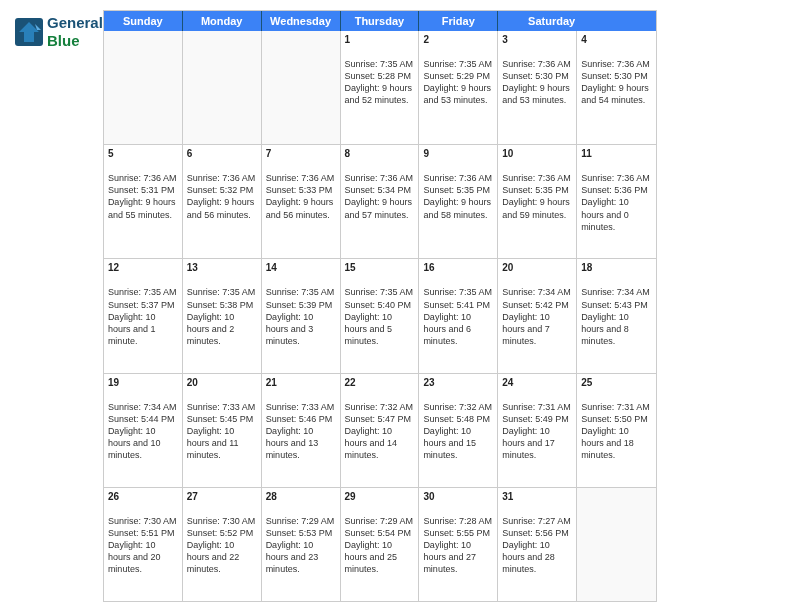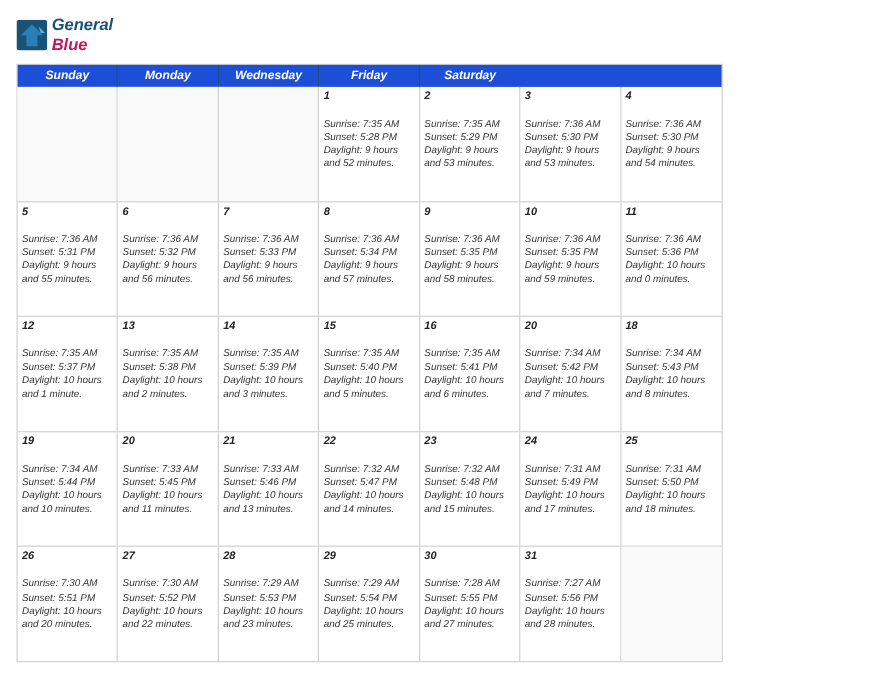--- a/index.html
+++ b/index.html
@@ -8,22 +8,20 @@
       height: 612px;
       font-family: Arial, sans-serif;
       background: #fff;
       overflow: hidden;
     }
     .page {
       width: 672px;
       height: 612px;
       padding: 10px 15px;
       display: flex;
-      flex-direction: column;
-      font-style: italic;
     }
     .header {
       display: flex;
       justify-content: space-between;
       align-items: flex-start;
       margin-bottom: 8px;
     }
     .logo {
       display: flex;
       align-items: center;
@@ -48,31 +46,31 @@
     }
     .calendar {
       flex: 1;
       display: flex;
       flex-direction: column;
       border: 1px solid #ccc;
     }
     .cal-header-row {
       display: grid;
       grid-template-columns: repeat(7, 1fr);
-      background: #1d4ed8;
+      background: #3b82f6;
     }
     .cal-header-cell {
       color: #fff;
       font-size: 11px;
       font-weight: bold;
       text-align: center;
       padding: 4px 2px;
       border-right: 1px solid #1a5276;
     }
-    .cal-header-cell:last-child { border-right: none; }
+    .cal-header-cell:last-child { border-right: none; text-align: right; }
     .cal-body {
       display: flex;
       flex-direction: column;
       flex: 1;
     }
     .cal-row {
       display: grid;
       grid-template-columns: repeat(7, 1fr);
       flex: 1;
       border-top: 1px solid #ccc;
@@ -109,34 +107,35 @@
 <div class="page">
   <div class="header">
     <div class="logo">
       <svg class="logo-icon" viewBox="0 0 28 28">
         <rect x="0" y="0" width="28" height="28" rx="3" fill="#1a5276"></rect>
         <polygon points="14,4 24,14 19,14 19,24 9,24 9,14 4,14" fill="#2980b9"></polygon>
         <polygon points="20,6 26,12 22,12" fill="#5dade2"></polygon>
       </svg>
       <div>
         <div style="color:#1a5276;font-size:15px;font-weight:bold;line-height:1.2;">General</div>
-        <div style="color:#be185d;font-size:15px;font-weight:bold;line-height:1.2;">Blue</div>
+        <div style="color:#15803d;font-size:15px;font-weight:bold;line-height:1.2;">Blue</div>
       </div>
     </div>
     <div class="title-block">
       <div class="month-title"></div>
       <div class="location"></div>
     </div>
   </div>
 
   <div class="calendar">
     <div class="cal-header-row">
     <div class="cal-header-cell">Sunday</div>
         <div class="cal-header-cell">Monday</div>
         <div class="cal-header-cell">Wednesday</div>
+        <div class="cal-header-cell">Thursday</div>
         <div class="cal-header-cell">Friday</div>
         <div class="cal-header-cell">Saturday</div>
       </div>
     <div class="cal-body">
     <div class="cal-row">
           <div class="cal-cell empty"></div>
           <div class="cal-cell empty"></div>
           <div class="cal-cell empty"></div>
           <div class="cal-cell">
             <div class="day-num">1</div>

